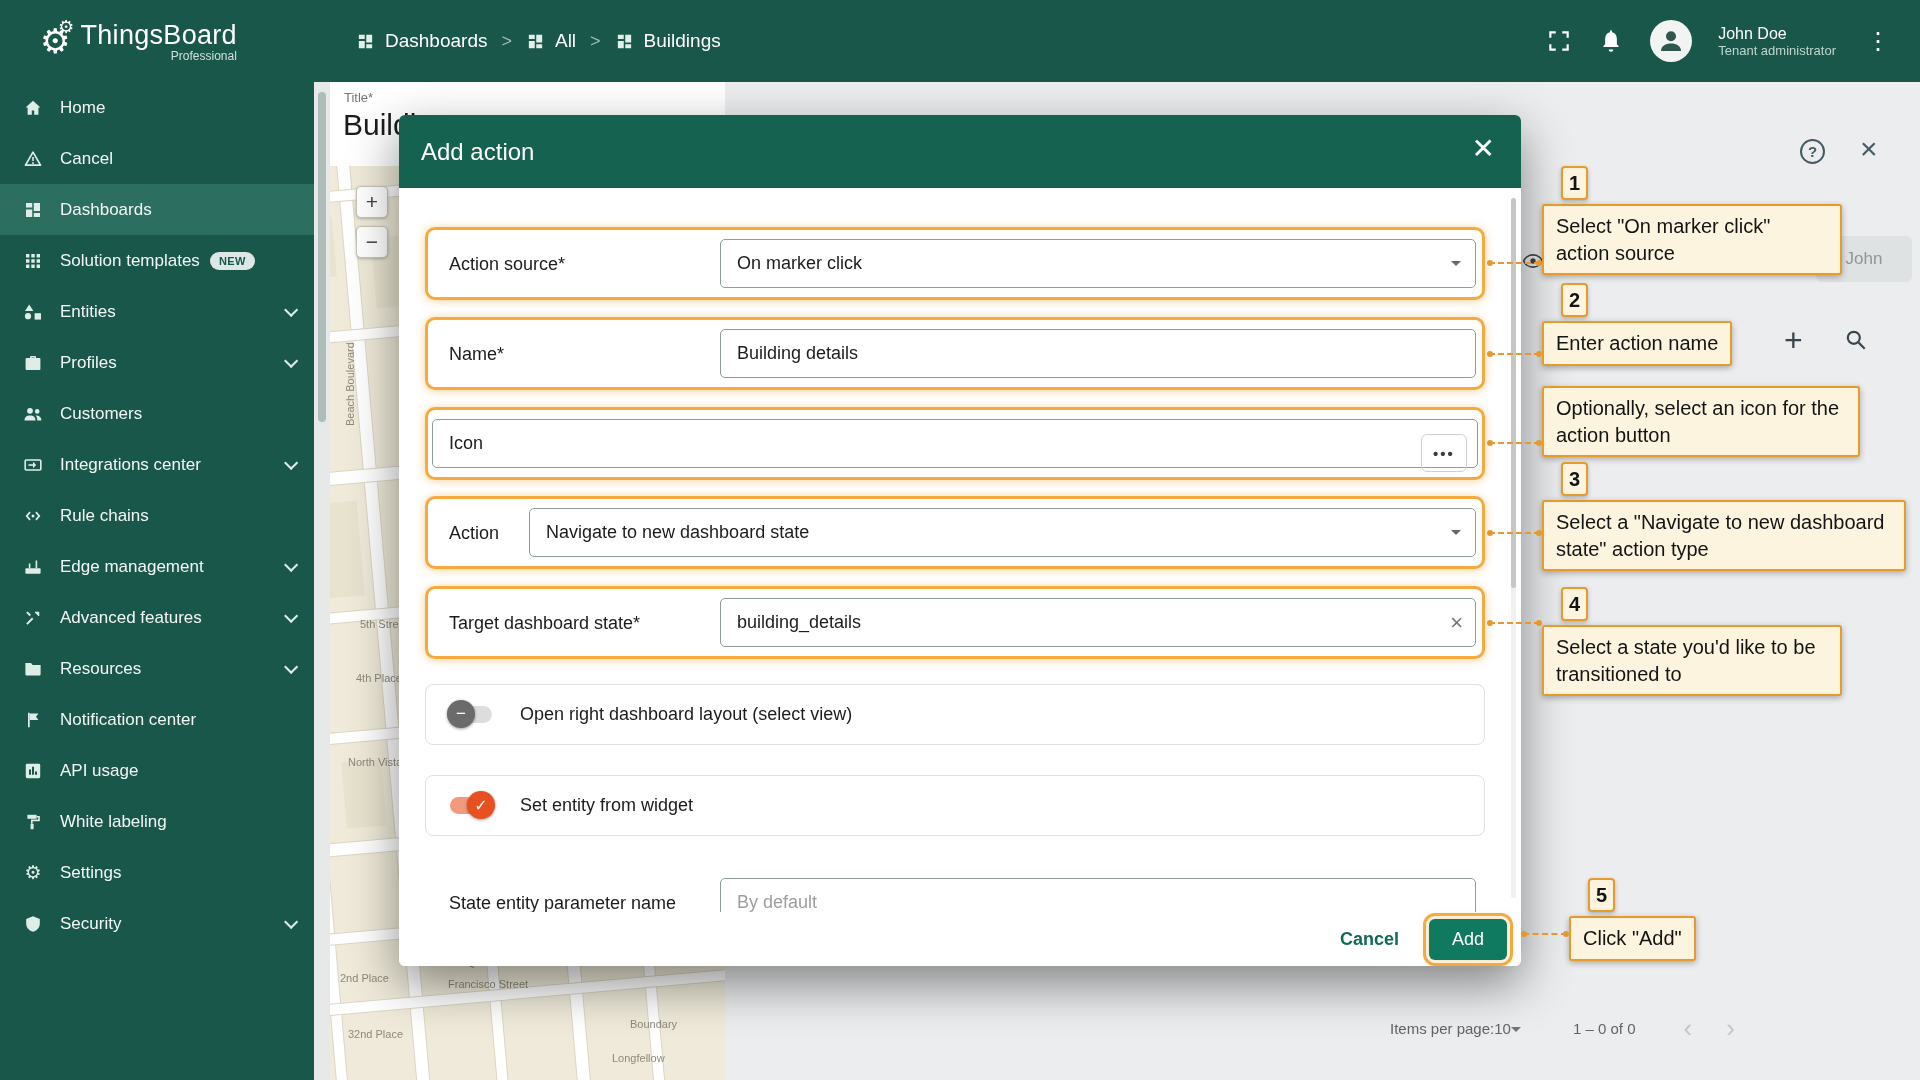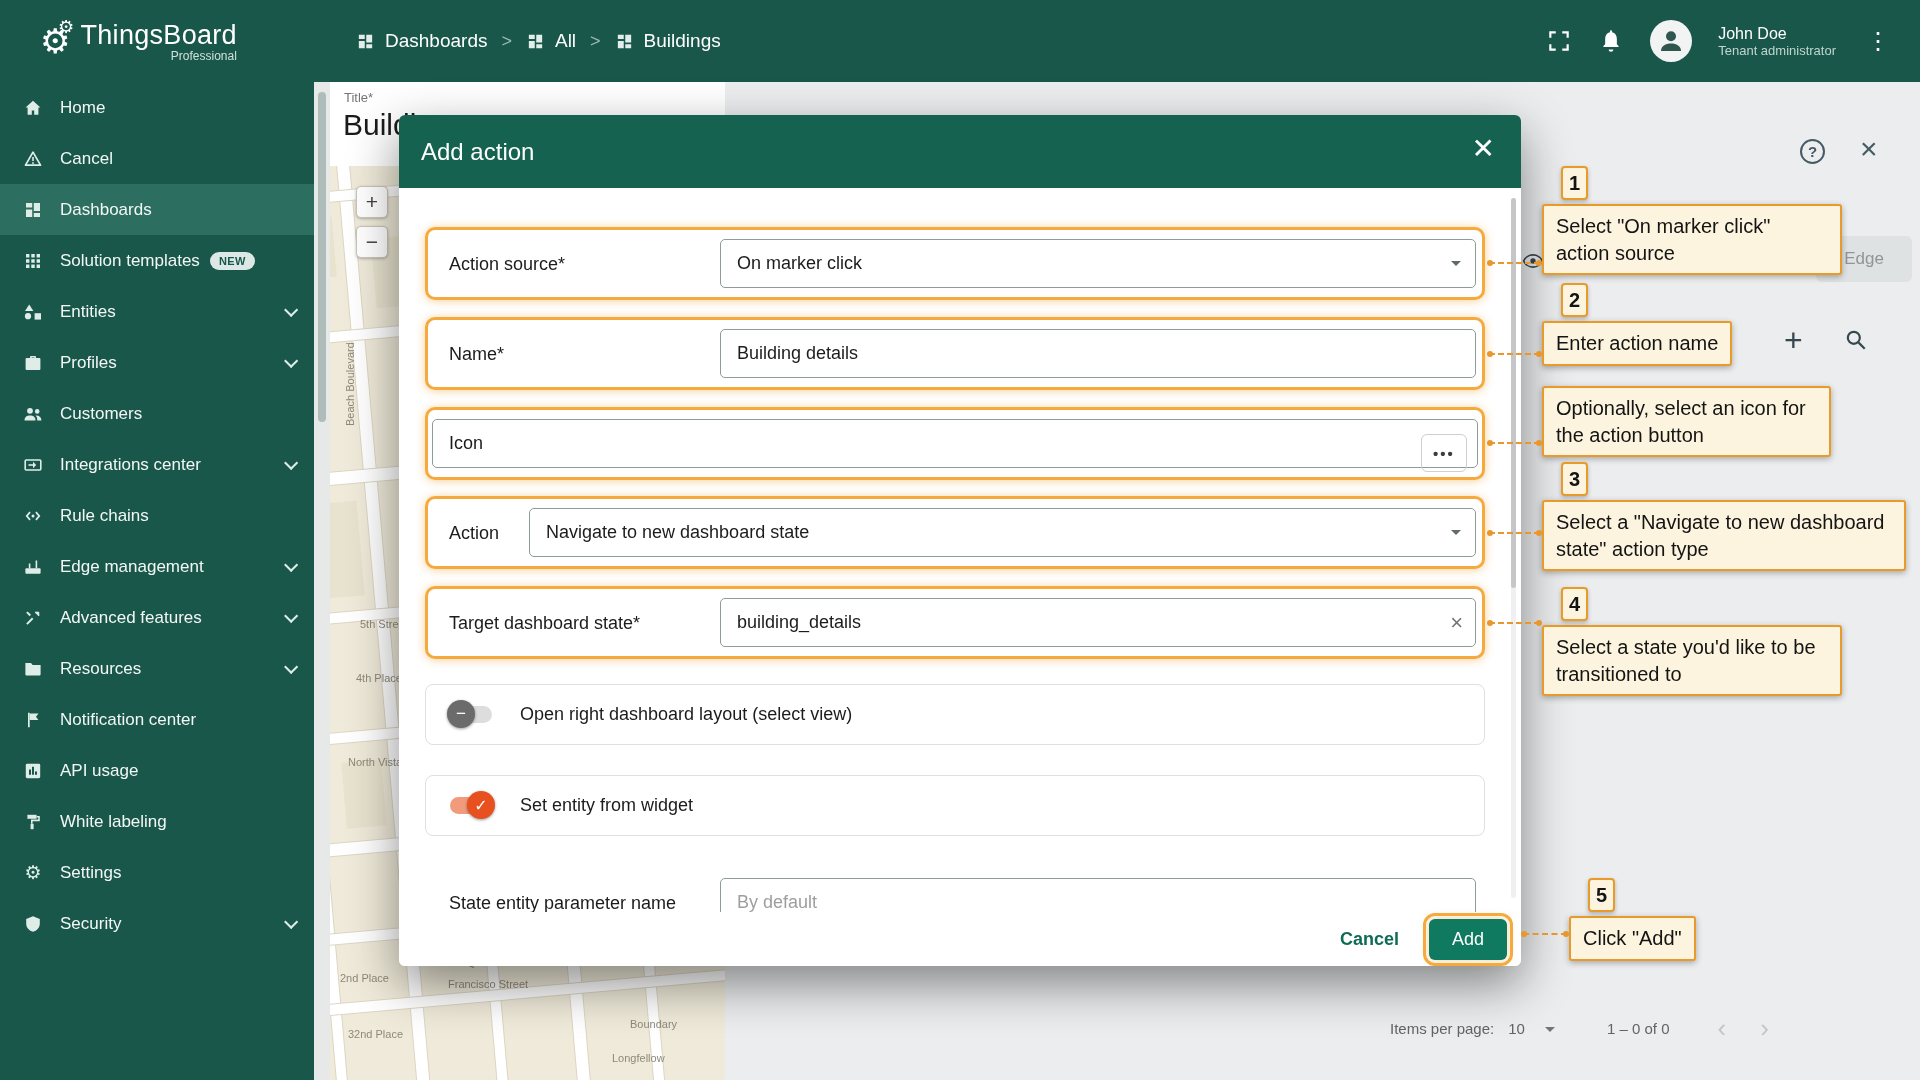--- a/index.html
+++ b/index.html
@@ -58,21 +58,21 @@
   
   .panel { position:absolute; left:725px; top:82px; width:1195px; height:998px; background:#EBEDEE; z-index:1; }
   .help-circle { position:absolute; left:1800px; top:139px; width:25px; height:25px; border:2px solid #455A64; border-radius:50%; color:#455A64; font-size:15px; font-weight:bold; display:flex; align-items:center; justify-content:center; z-index:2; cursor:pointer; }
   .panel-close { position:absolute; left:1860px; top:132px; font-size:30px; color:#455A64; z-index:2; cursor:pointer; }
   .eye-ic { position:absolute; left:1522px; top:250px; width:22px; height:22px; z-index:2; }
   .apply-btn { position:absolute; left:1816px; top:236px; width:96px; height:46px; background:#DFE2E3; border-radius:6px; color:#8F9698; font-size:17px; display:flex; align-items:center; justify-content:center; z-index:2; cursor:pointer; }
   .plus-ic { position:absolute; left:1784px; top:322px; font-size:32px; color:#37474F; z-index:2; cursor:pointer; }
   .search-ic { position:absolute; left:1844px; top:328px; width:24px; height:24px; z-index:2; cursor:pointer; }
   .search-ic svg { width:24px; height:24px; }
   .pagination { position:absolute; left:1390px; top:1008px; width:500px; height:40px; display:flex; align-items:center; color:#646464; font-size:15px; z-index:2; }
-  .pg-select { display:flex; align-items:flex-end; gap:20px; margin-left:14px; cursor:pointer; }
+  .pg-select { display:flex; align-items:flex-end; gap:0; cursor:pointer; }
   .pg-caret { width:0; height:0; border:5px solid transparent; border-top-color:#757575; margin-top:5px; }
   .pg-range { margin-left:52px; }
   .pg-nav { font-size:26px; color:#C5C5C5; margin-left:48px; cursor:default; line-height:1; }
   .pg-nav + .pg-nav { margin-left:34px; }
 
   
   .modal { position:absolute; left:399px; top:115px; width:1122px; height:851px; background:#fff; border-radius:6px; box-shadow:0 18px 50px rgba(0,0,0,.45); z-index:50; }
   .modal-head { position:absolute; left:0; top:0; width:100%; height:73px; background:#14624F; border-radius:6px 6px 0 0; display:flex; align-items:center; }
   .modal-title { color:#fff; font-size:24px; font-weight:500; padding-left:22px; }
   .modal-x { position:absolute; right:26px; top:20px; color:#fff; font-size:28px; line-height:1; cursor:pointer; }
@@ -101,21 +101,21 @@
 
   .modal-foot { position:absolute; left:0; bottom:0; width:100%; height:54px; background:#fff; border-radius:0 0 6px 6px; display:flex; align-items:center; justify-content:flex-end; padding-right:14px; z-index:3; }
   .btn-cancel { color:#0F6A56; font-size:18px; font-weight:600; margin-right:30px; cursor:pointer; background:none; border:none; font-family:inherit; }
   .btn-add { background:#0F7A5F; color:#fff; font-size:18px; font-weight:500; border:none; border-radius:6px; padding:10px 23px; cursor:pointer; font-family:inherit; outline:3px solid #F5A93F; outline-offset:3px; box-shadow:0 0 10px rgba(240,160,40,.5); }
 
   
   .callout { position:absolute; background:#FCF4DE; border:2px solid #E89B2B; border-radius:3px; padding:7px 12px; font-size:20px; color:#141414; line-height:1.33; box-shadow:0 2px 6px rgba(0,0,0,.3); z-index:70; }
   .callout .num { position:absolute; top:-40px; left:17px; width:27px; height:34px; background:#FCF4DE; border:2px solid #E89B2B; border-radius:4px; font-size:20px; font-weight:bold; display:flex; align-items:center; justify-content:center; box-shadow:0 2px 4px rgba(0,0,0,.25); }
   .c1 { left:1542px; top:204px; width:300px; }
   .c2 { left:1542px; top:321px; }
-  .c3 { left:1542px; top:386px; width:289px; }
+  .c3 { left:1542px; top:386px; width:318px; }
   .c4 { left:1542px; top:500px; width:364px; }
   .c5 { left:1542px; top:625px; width:300px; }
   .c6 { left:1569px; top:916px; }
 
   .connector { position:absolute; height:0; border-top:2px dashed #E8972E; z-index:70; }
   .connector::before, .connector::after { content:""; position:absolute; top:-4px; width:6px; height:6px; border-radius:50%; background:#E8972E; }
   .connector::before { left:-2px; } .connector::after { right:-2px; }
   .k1 { left:1489px; top:262px; width:51px; }
   .k2 { left:1489px; top:353px; width:51px; }
   .k3 { left:1489px; top:442px; width:51px; }
@@ -403,21 +403,21 @@
 
   <div class="panel"></div>
   <div class="help-circle">?</div>
   <div class="panel-close">×</div>
   <div class="eye-ic">
     <svg viewBox="0 0 20 20">
         <path d="M10 4.5C5.8 4.5 2.6 7.3 1.5 10c1.1 2.7 4.3 5.5 8.5 5.5s7.4-2.8 8.5-5.5C17.4 7.3 14.2 4.5 10 4.5z" fill="none" stroke="#37474F" stroke-width="1.6"></path>
         <circle cx="10" cy="10" r="2.4" fill="#37474F"></circle>
       </svg>
   </div>
-  <div class="apply-btn">Edge</div>
+  <div class="apply-btn">John</div>
   <div class="plus-ic">+</div>
   <div class="search-ic">
     <svg viewBox="0 0 22 22">
         <circle cx="9" cy="9" r="5.5" fill="none" stroke="#37474F" stroke-width="2"></circle>
         <path d="M13.4 13.4 19 19" stroke="#37474F" stroke-width="2"></path>
       </svg>
   </div>
   <div class="pagination">
     <span>Items per page:</span>
     <span class="pg-select">

